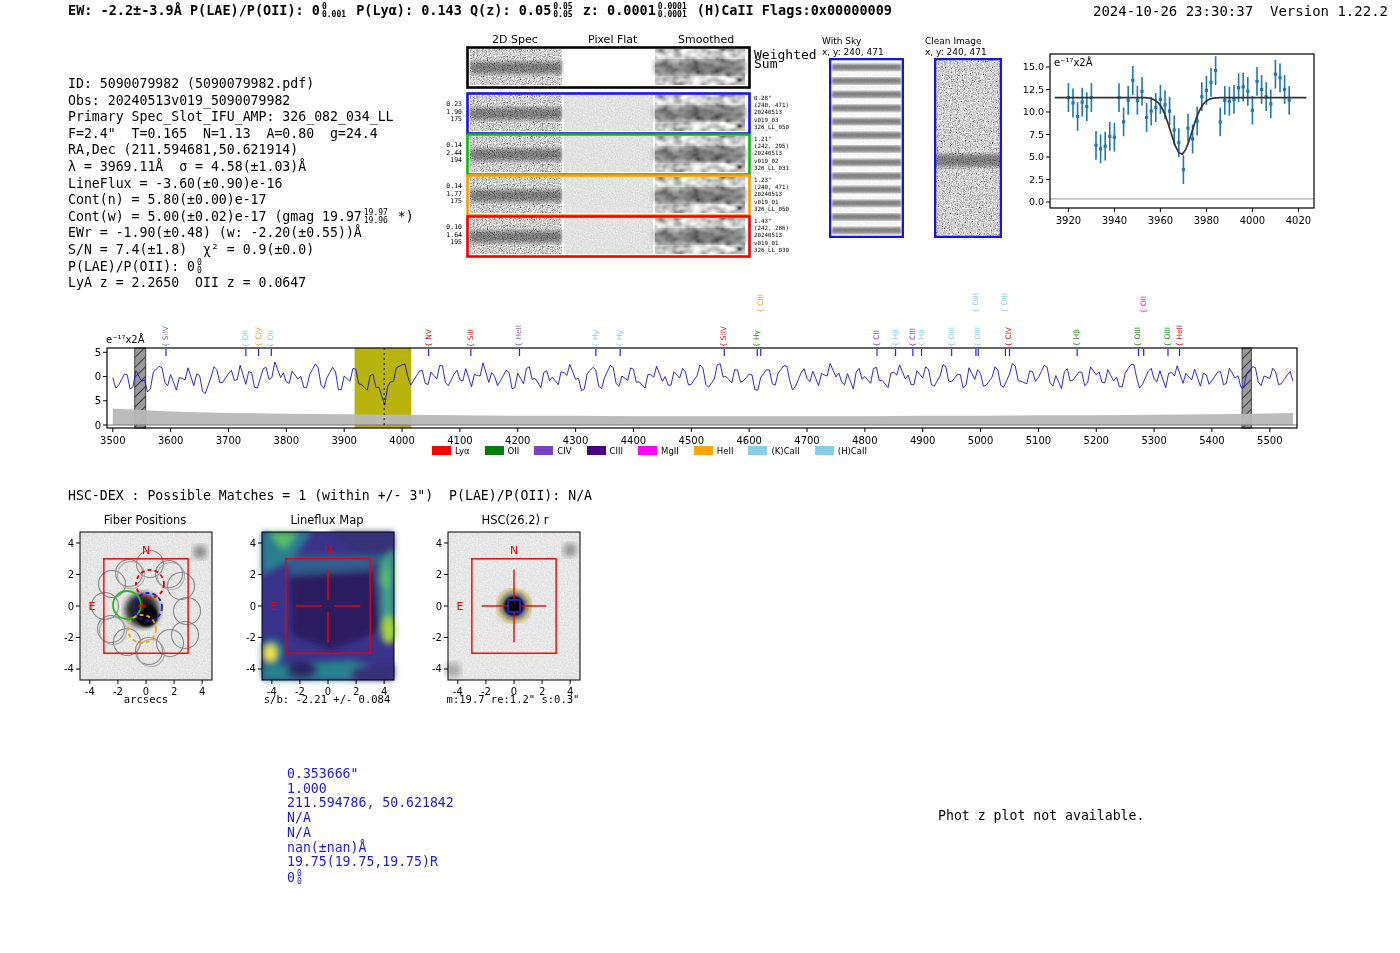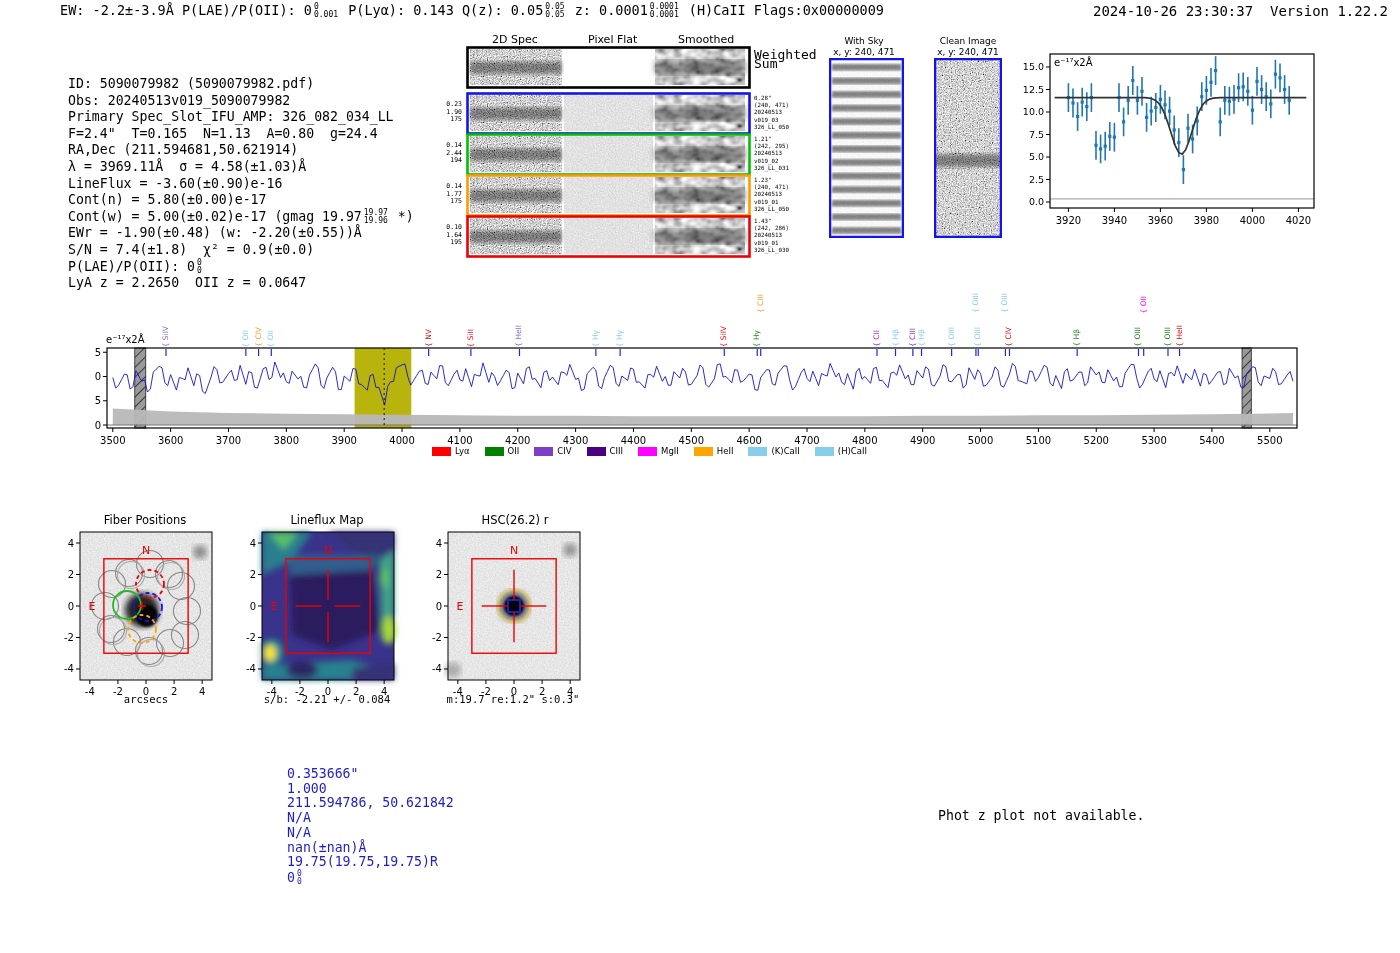--- a/index.html
+++ b/index.html
@@ -3,34 +3,34 @@
 <meta charset="utf-8">
 <style>
   html,body{margin:0;padding:0;background:#fff;}
   #page{position:relative;width:1400px;height:953px;background:#fff;overflow:hidden;
         font-family:"DejaVu Sans Mono","Liberation Mono",monospace;color:#000;}
   .abs{position:absolute;}
   .mono{font-family:"DejaVu Sans Mono","Liberation Mono",monospace;}
   .sans{font-family:"DejaVu Sans","Liberation Sans",sans-serif;}
   .stack{display:inline-flex;flex-direction:column;font-size:8px;line-height:8px;
          vertical-align:middle;margin:0 2px;}
-  #hdr{left:60px;top:2px;font-size:13.5px;white-space:nowrap;}
+  #hdr{left:68px;top:2px;font-size:13.5px;white-space:nowrap;font-weight:bold;}
   #hdr-right{right:12px;top:3px;font-size:14px;white-space:nowrap;}
   #info{left:68px;top:28px;font-size:13.2px;line-height:16.6px;white-space:pre;margin-top:48px;}
   .colhdr{font-size:11px;}
   .row-left{font-size:6.5px;line-height:7.5px;text-align:right;width:40px;}
   .row-right{font-size:5.8px;line-height:7.2px;white-space:nowrap;}
   .wsum{font-size:13px;line-height:9px;}
-  .imgtitle{font-size:9px;text-align:center;line-height:11px;}
+  .imgtitle{font-size:9px;text-align:left;line-height:11px;}
   .line-label{position:absolute;writing-mode:vertical-rl;transform:rotate(180deg);
               font-size:7.5px;letter-spacing:0px;font-family:"DejaVu Sans","Liberation Sans",sans-serif;
               white-space:nowrap;}
   #legend{display:flex;gap:15px;align-items:center;font-size:8.5px;
           font-family:"DejaVu Sans","Liberation Sans",sans-serif;}
-  .leg-item{display:flex;align-items:flex-end;gap:4px;}
+  .leg-item{display:flex;align-items:flex-start;gap:4px;}
   .leg-swatch{width:19px;height:9px;display:inline-block;}
   #hscdex{left:68px;top:488px;font-size:13.2px;white-space:pre;}
   .cut-title{font-size:11.5px;text-align:center;font-family:"DejaVu Sans","Liberation Sans",sans-serif;}
   #match{left:68px;top:773px;font-size:13.2px;line-height:14.7px;}
   #match-vals{left:287px;top:767px;font-size:13.2px;line-height:14.7px;color:#1d1dcc;}
   #photz{left:938px;top:808px;font-size:13.2px;}
 </style>
 </head>
 <body>
 
@@ -527,20 +527,21 @@
       <span class="leg-item">
         <span class="leg-swatch" style="background: rgb(135, 206, 235);"></span>
         <span>(K)CaII</span>
       </span>
       <span class="leg-item">
         <span class="leg-swatch" style="background: rgb(135, 206, 235);"></span>
         <span>(H)CaII</span>
       </span>
     </div>
 
+  <div id="hscdex" class="abs">HSC-DEX : Possible Matches = 1 (within +/- 3")  P(LAE)/P(OII): N/A</div>
 
   <div class="abs cut-title" style="left:70px;top:513px;width:150px;">Fiber Positions</div>
   <div class="abs cut-title" style="left:252px;top:513px;width:150px;">Lineflux Map</div>
   <div class="abs cut-title" style="left:440px;top:513px;width:150px;">HSC(26.2) r</div>
 
   <svg id="cut0" class="abs" style="left:50px;top:520px;" width="190" height="195">
     <g class="deco">
       <rect x="30" y="12" width="132" height="148" fill="#d6d6d6"></rect>
       <rect x="30" y="12" width="132" height="148" filter="url(#fnS)" opacity="0.8"></rect>
       <circle cx="92" cy="90" r="17" fill="#000" opacity="0.85" filter="url(#b3)"></circle>

